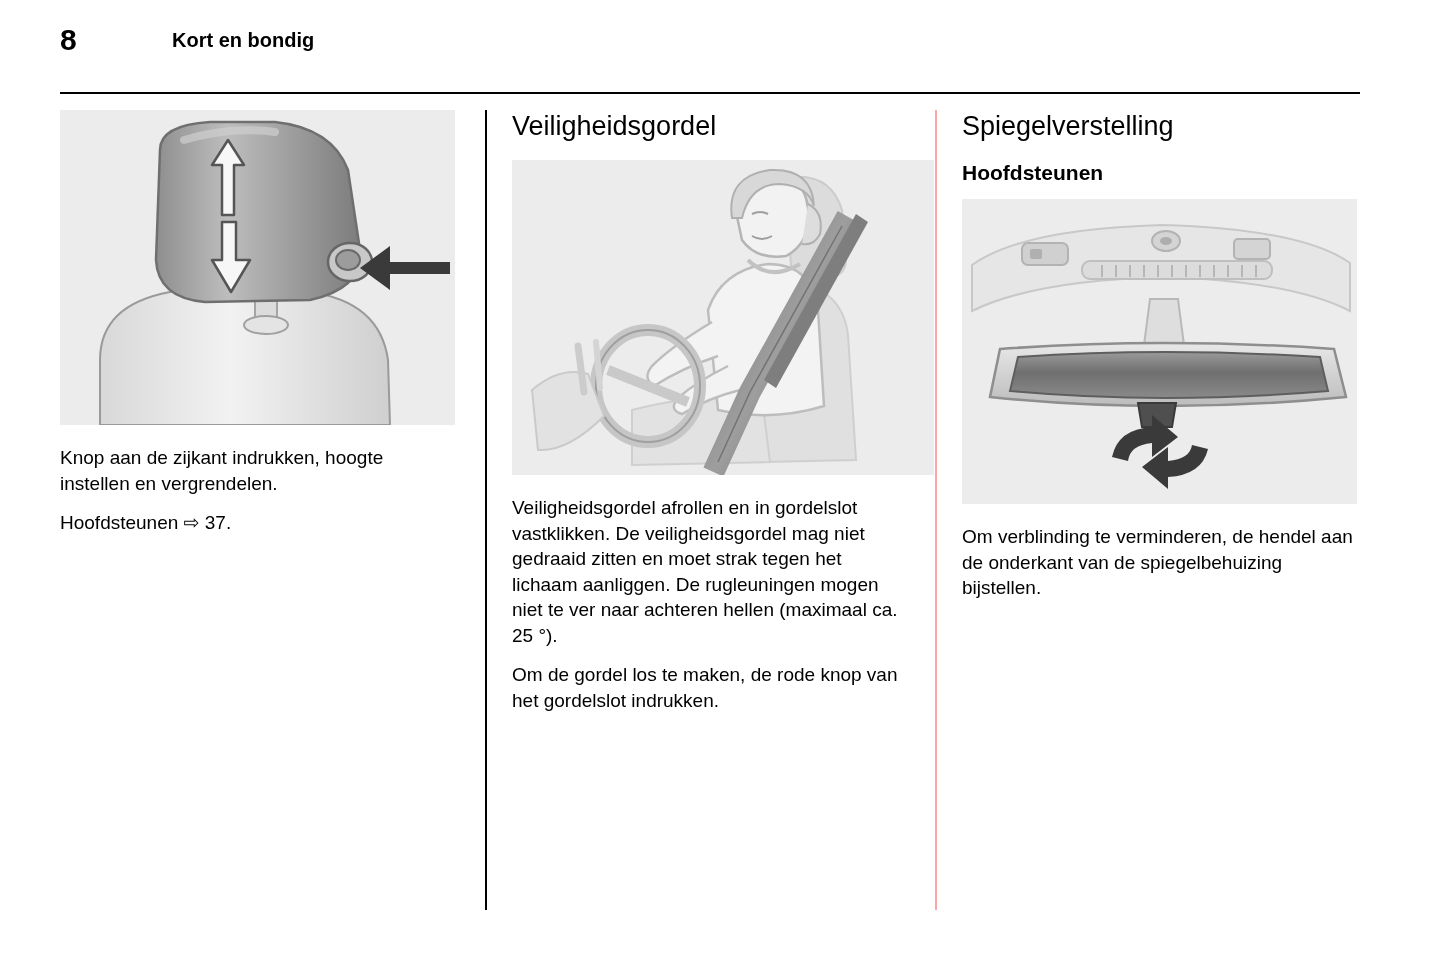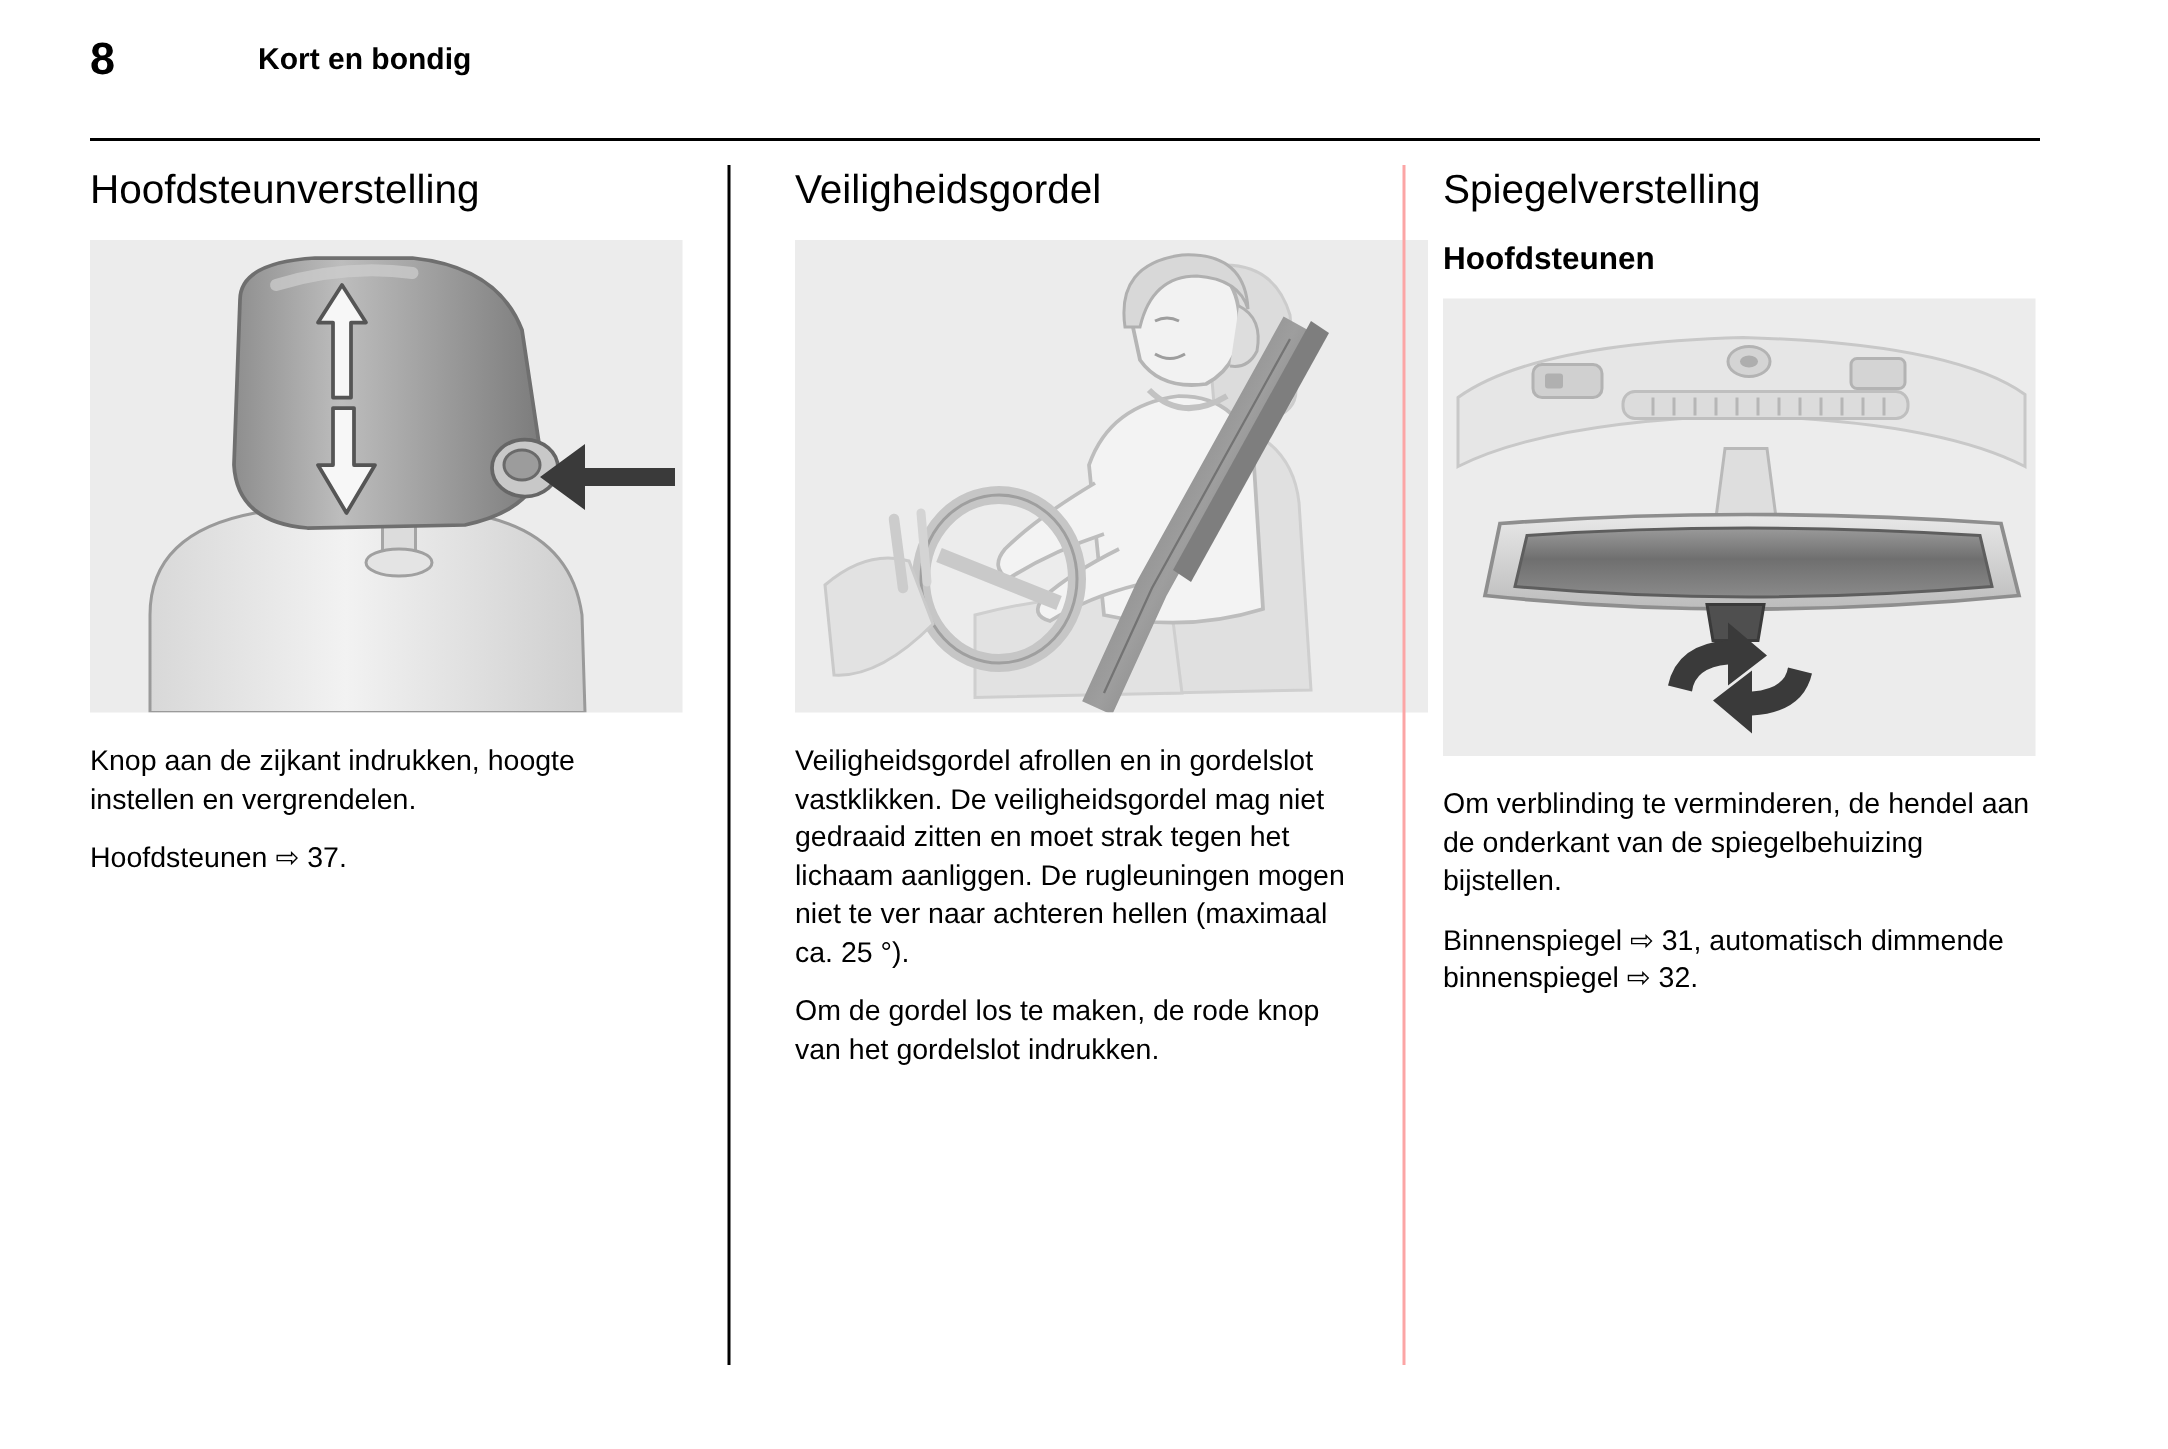--- a/index.html
+++ b/index.html
@@ -57,21 +57,21 @@
     top: 110px;
     width: 1300px;
     height: 800px;
     display: flex;
   }
   .col {
     position: relative;
     box-sizing: border-box;
   }
   .col-1 { width: 425px; padding-right: 28px; }
-  .col-2 { width: 450px; padding-left: 43px; padding-right: 28px; border-left: 2px solid #000; }
+  .col-2 { width: 450px; padding-left: 25px; padding-right: 28px; border-left: 2px solid #000; }
   .col-3 { width: 425px; padding-left: 25px; border-left: 2px solid #fca5a5; }
 
   .col-title {
     font-size: 27px;
     font-weight: normal;
     margin: 0 0 18px 0;
     line-height: 32px;
   }
   .sub-title {
     font-size: 21px;
@@ -103,21 +103,20 @@
 
   <div class="page-header">
     <div class="page-number">8</div>
     <div class="header-title">Kort en bondig</div>
   </div>
   <div class="header-rule"></div>
 
   <div class="columns">
 
     <div class="col col-1">
-      <h2 class="col-title">Hoofdsteunverstelling</h2>
 
       <div class="fig fig-1">
         <svg width="395" height="315" viewBox="0 0 395 315" xmlns="http://www.w3.org/2000/svg">
           <defs>
             <linearGradient id="seatG" x1="0" y1="0" x2="1" y2="0">
               <stop offset="0%" stop-color="#d8d8d8"></stop>
               <stop offset="45%" stop-color="#f2f2f2"></stop>
               <stop offset="100%" stop-color="#cfcfcf"></stop>
             </linearGradient>
             <linearGradient id="hrG" x1="0" y1="0" x2="1" y2="0">
@@ -250,17 +249,16 @@
           <path d="M56 158 Q200 148 358 158 L366 192 Q200 206 48 192 Z" fill="url(#mirG)" stroke="#5e5e5e" stroke-width="2"></path>
 
           <path d="M176 204 L214 204 L210 228 L180 228 Z" fill="#4f4f4f" stroke="#3a3a3a" stroke-width="2"></path>
 
           <path d="M150 258 Q156 230 190 228 L190 216 L216 238 L190 258 L190 244 Q168 246 166 262 Z" fill="#3a3a3a"></path>
           <path d="M246 250 Q240 276 206 278 L206 290 L180 268 L206 248 L206 262 Q228 260 230 246 Z" fill="#3a3a3a"></path>
         </svg>
       </div>
 
       <p class="body">Om verblinding te verminderen, de hendel aan de onderkant van de spiegelbehuizing bijstellen.</p>
-      <p class="body">Binnenspiegel ⇨ 31, automatisch dimmende binnenspiegel ⇨ 32.</p>
     </div>
 
   </div>
 </div>
 
 </body></html>

